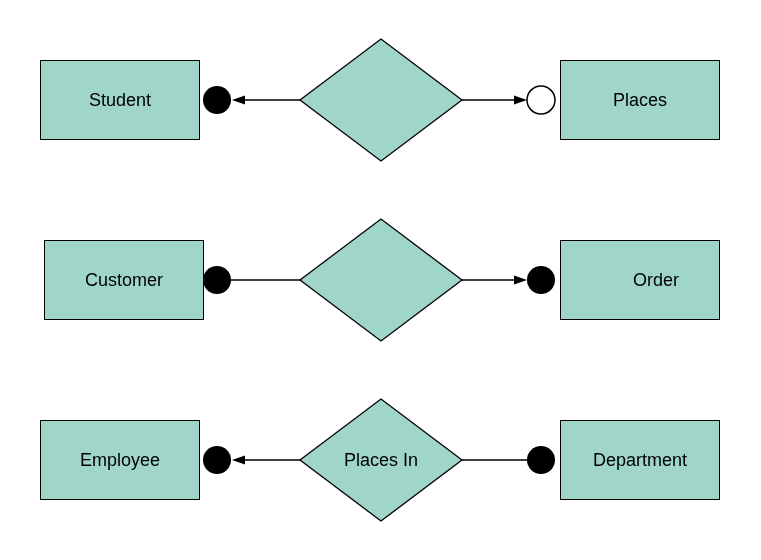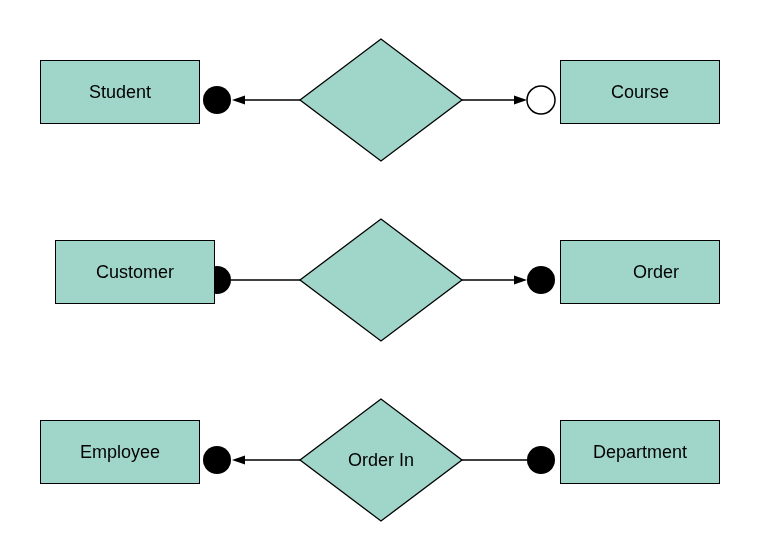--- a/index.html
+++ b/index.html
@@ -16,21 +16,21 @@
     overflow: hidden;
   }
   .diagram-layer {
     position: absolute;
     left: 0; top: 0;
     width: 761px; height: 560px;
   }
   .entity {
     position: absolute;
     width: 160px;
-    height: 64px;
+    height: 80px;
     box-sizing: border-box;
     border: 1.3px solid var(--stroke, #000);
     background: var(--shape-fill, #9fd6c9);
     display: flex;
     align-items: center;
     justify-content: center;
     font-size: 18px;
     color: var(--text, #000);
     white-space: nowrap;
   }
@@ -41,21 +41,21 @@
     line-height: 22px;
     text-align: center;
     font-size: 18px;
     color: var(--text, #000);
     white-space: nowrap;
     pointer-events: none;
   }
   
   .e-r0l { left: 40px;  top: 60px;  }
   .e-r0r { left: 560px; top: 60px;  }
-  .e-r1l { left: 55px;  top: 240px; }
+  .e-r1l { left: 44px;  top: 240px; }
   .e-r1r { left: 560px; top: 240px; padding-left: 32px; }
   .e-r2l { left: 40px;  top: 420px; }
   .e-r2r { left: 560px; top: 420px; }
   
   .l-r0 { left: 296px; top: 89px;  }
   .l-r1 { left: 296px; top: 269px; }
   .l-r2 { left: 296px; top: 449px; }
   
   .diamond {
     fill: var(--shape-fill, #9fd6c9);
@@ -95,21 +95,21 @@
 
     <polygon class="diamond" points="300,460 381,399 462,460 381,521"></polygon>
     <line class="conn" x1="244" y1="460" x2="300" y2="460"></line>
     <polygon class="arrowhead" points="232,460 245,455.5 245,464.5"></polygon>
     <line class="conn" x1="462" y1="460" x2="527" y2="460"></line>
     <circle class="dot-filled" cx="217" cy="460" r="14"></circle>
     <circle class="dot-filled" cx="541" cy="460" r="14"></circle>
   </svg>
 
   <div class="entity e-r0l">Student</div>
-  <div class="entity e-r0r">Course</div>
+  <div class="entity e-r0r">Places</div>
   <div class="entity e-r1l">Customer</div>
   <div class="entity e-r1r">Order</div>
   <div class="entity e-r2r">Department</div>
   <div class="entity e-r2l">Employee</div>
 
-  <div class="rel-label l-r2">Order In</div>
+  <div class="rel-label l-r2">Places In</div>
 
 </div>
 
 </body></html>

